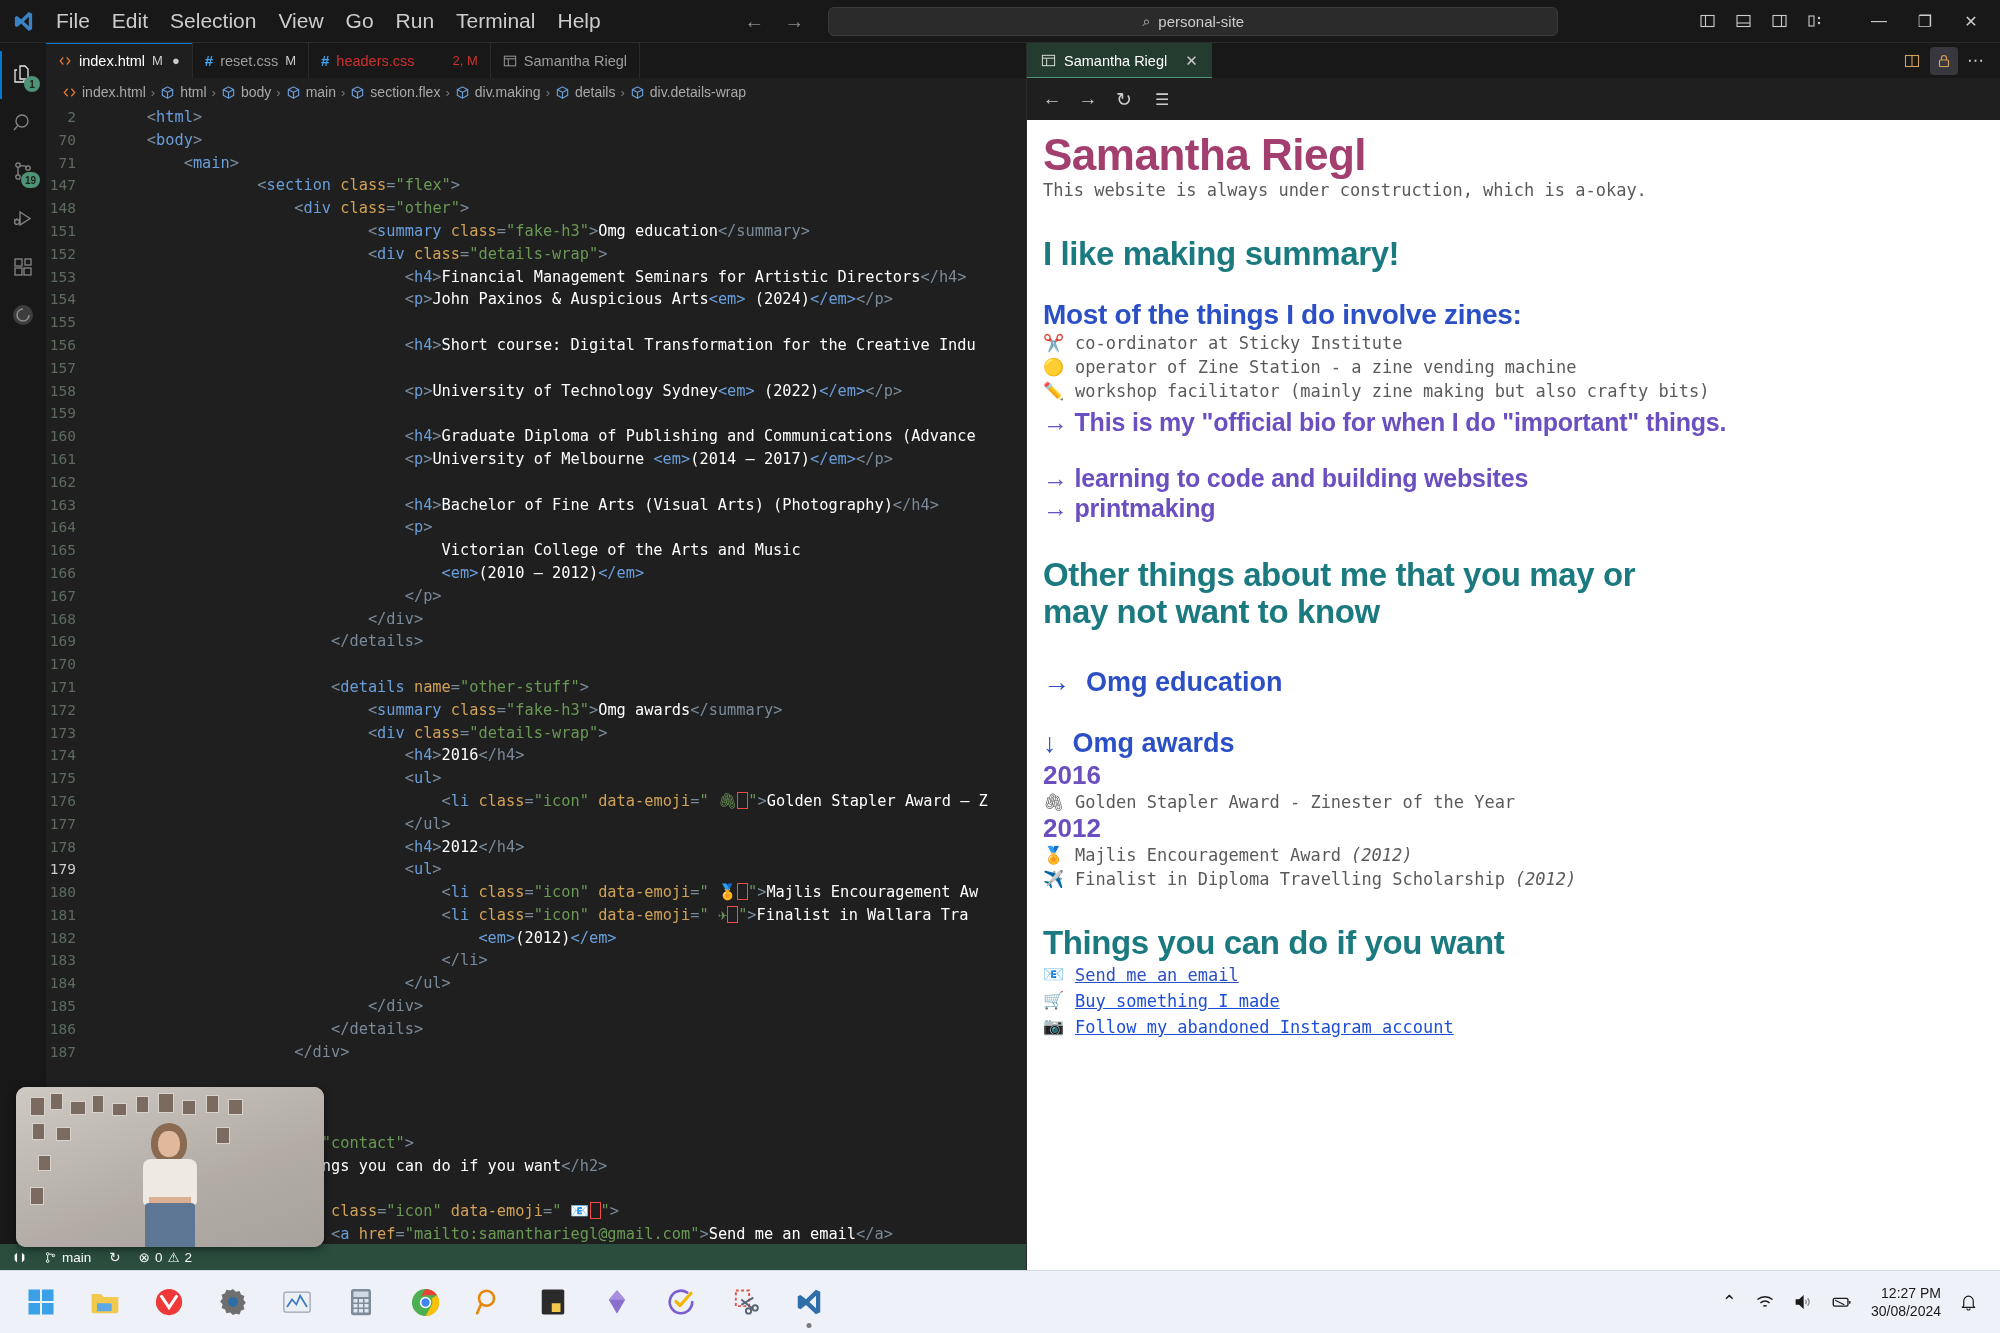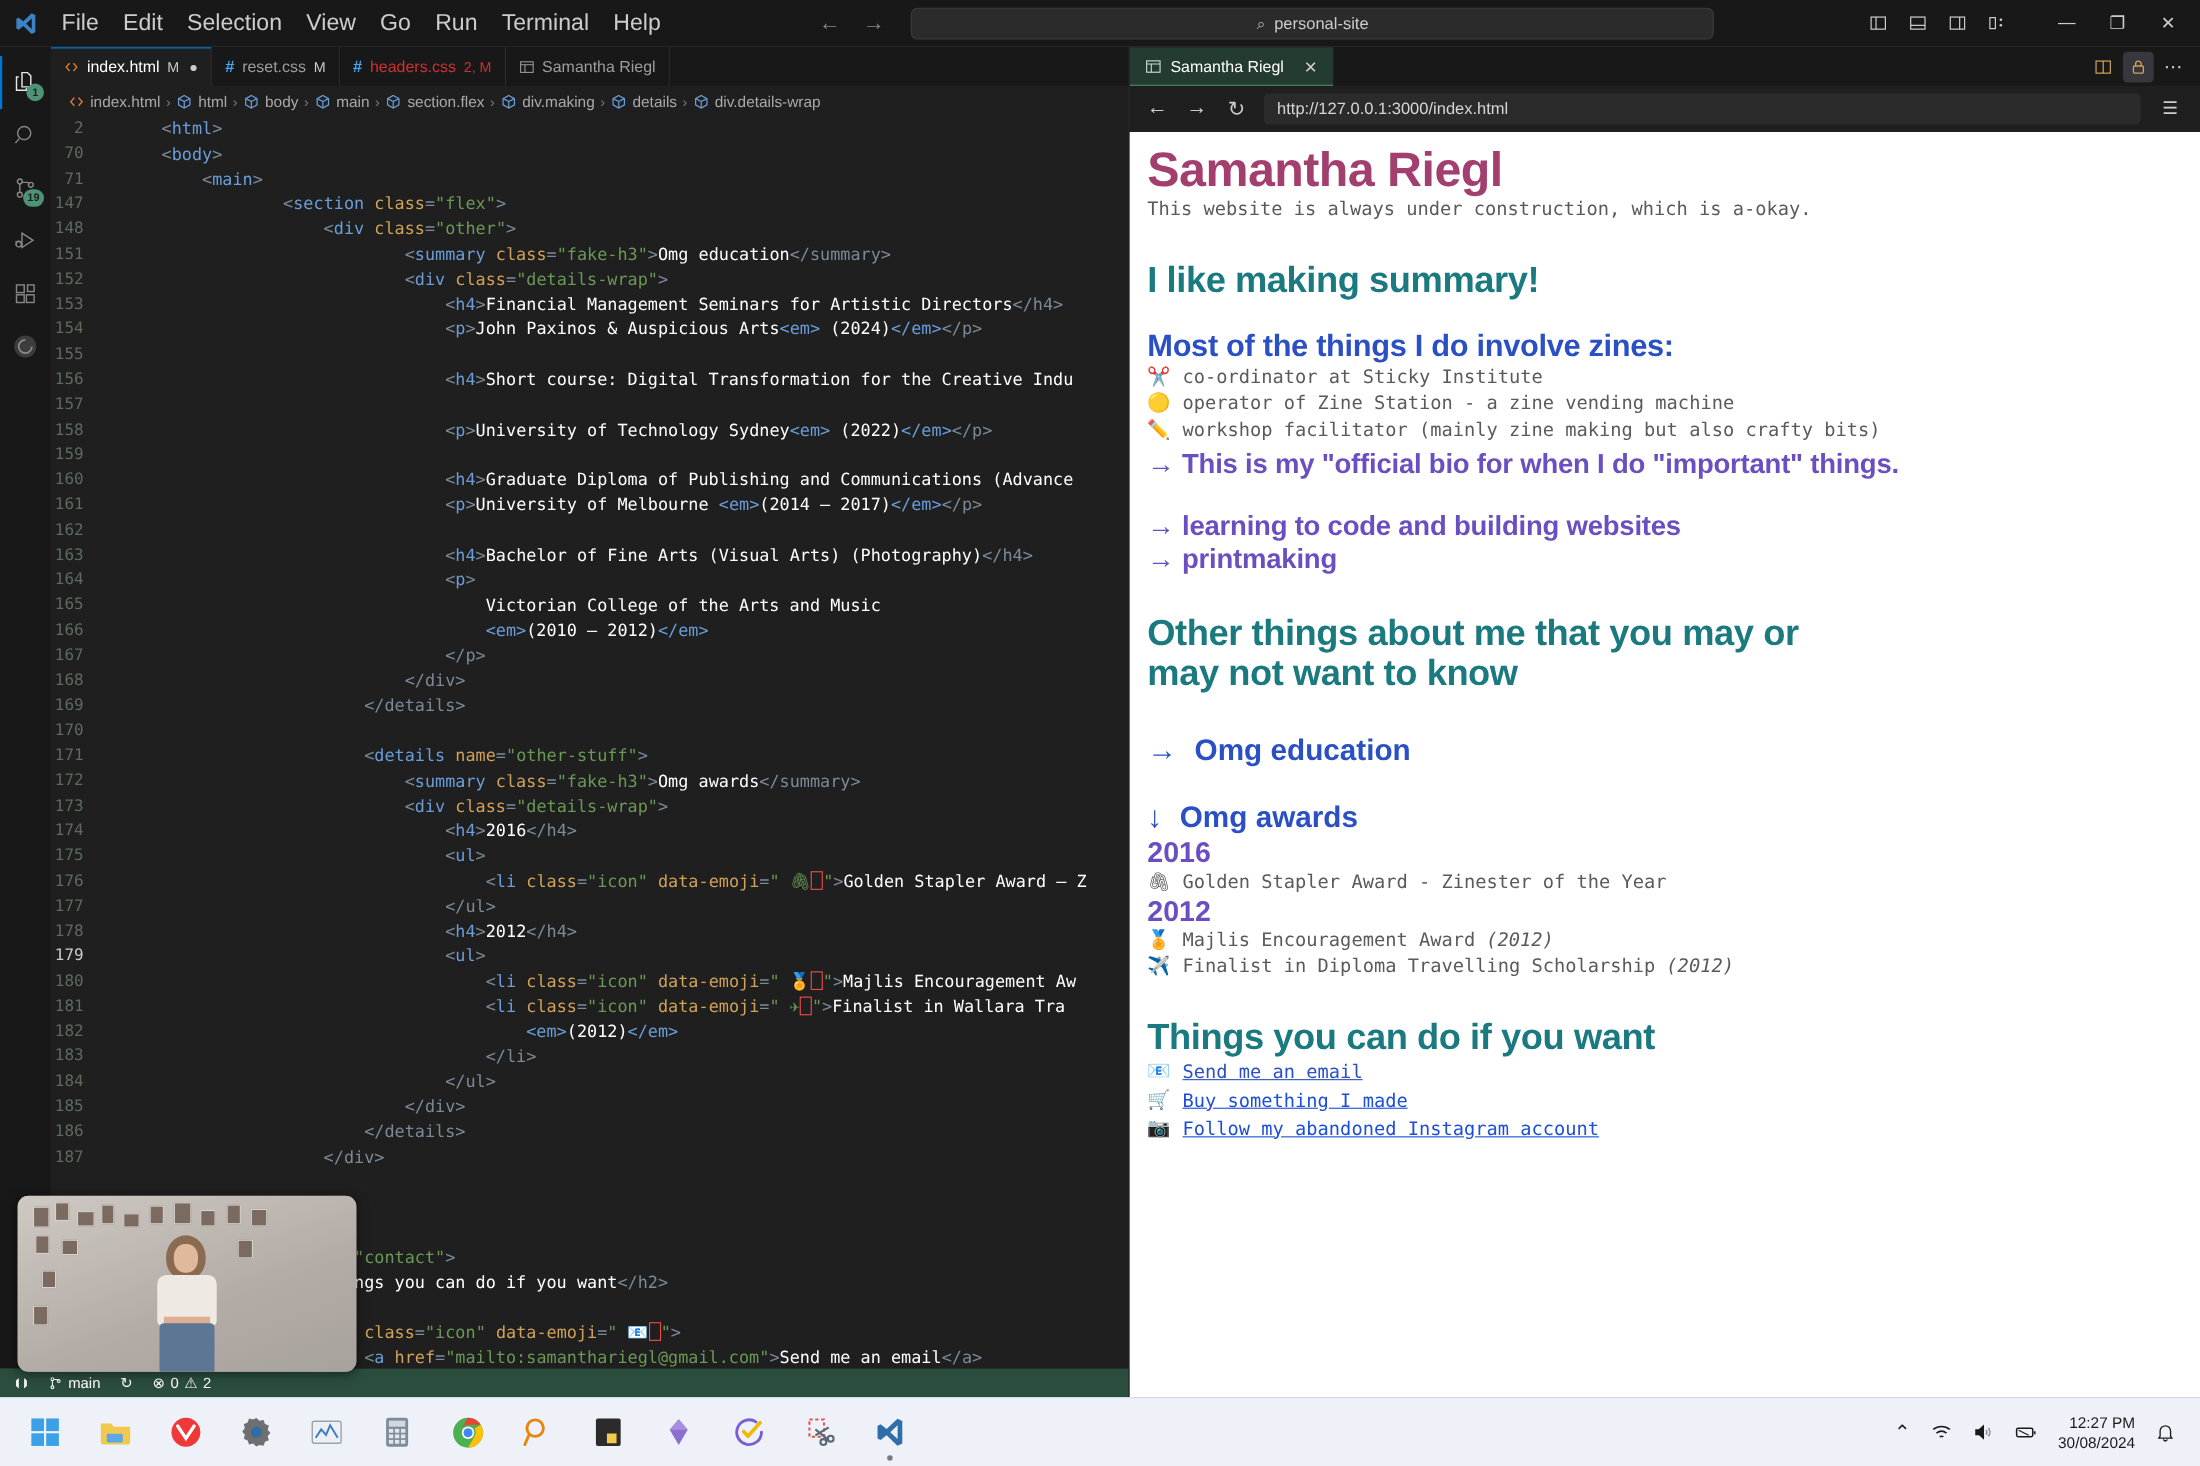--- a/index.html
+++ b/index.html
@@ -82,21 +82,21 @@
     font-size: 14.5px; color: #9d9d9d; background: #181818;
     border-right: 1px solid #2b2b2b; position: relative; white-space: nowrap;
   }
   .tab.active {
     background: #1f1f1f; color: #ffffff;
     box-shadow: inset 0 1px 0 #0078d4;
   }
   .tab .ticon { font-size: 13px; display: flex; align-items: center; }
   .tab .mdot { color: #cccccc; font-size: 13px; margin-left: 2px; }
   .tab .sfx { color: #cccccc; font-size: 13px; }
-  .tab .sfx.red { color: #cd3131; }
+  .tab .sfx.red { color: #cd3131; margin-left: 31px; }
   .tab.preview-tab { font-style: normal; }
   .tabs-overflow {
     margin-left: auto; display: flex; align-items: center; padding: 0 16px;
     color: #cccccc; font-size: 17px; letter-spacing: 1px;
   }
 
   .breadcrumbs {
     height: 28px; display: flex; align-items: center; padding-left: 16px;
     font-size: 14px; color: #a9a9a9; gap: 5px; flex: none; background: #1f1f1f;
   }
@@ -710,23 +710,20 @@
         <div class="bp-ticon">
           <span style="color:#cccccc;font-size:17px;letter-spacing:1px;">⋯</span>
         </div>
       </div>
     </div>
 
     <div class="bp-urlrow">
       <span class="bp-nav">←</span>
       <span class="bp-nav">→</span>
       <span class="bp-nav">↻</span>
-      <div class="bp-url">
-        <span>http://127.0.0.1:3000/index.html</span>
-      </div>
       <span class="bp-menu">☰</span>
     </div>
 
     <div class="bp-page">
       <div class="pg-h1">Samantha Riegl</div>
       <div class="pg-mono">This website is always under construction, which is a-okay.</div>
       <div class="sp34"></div>
       <div class="pg-h2">I like making summary!</div>
       <div class="sp26"></div>
       <div class="pg-h3">Most of the things I do involve zines:</div>

